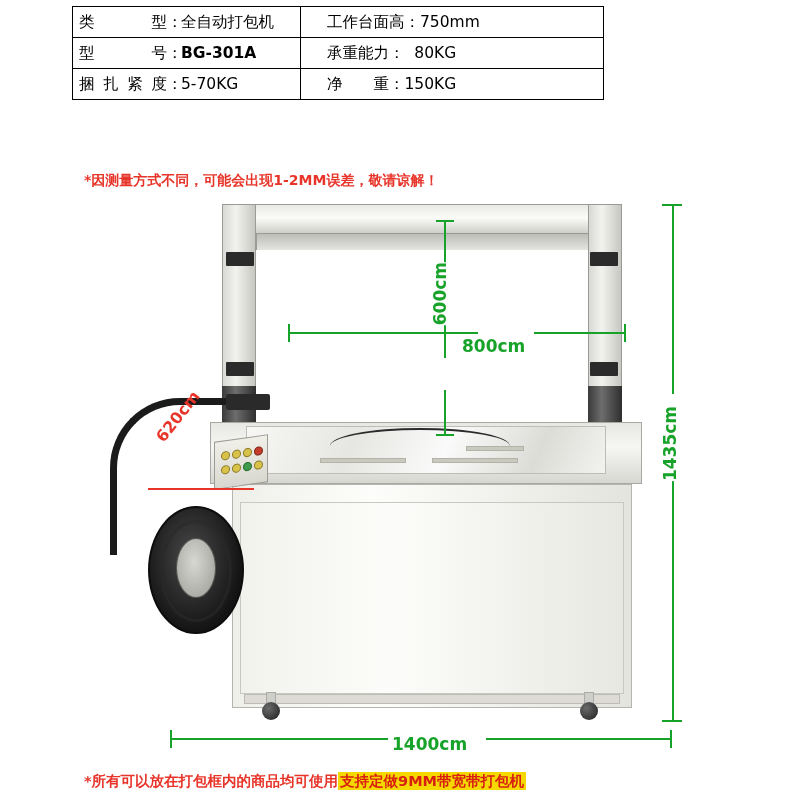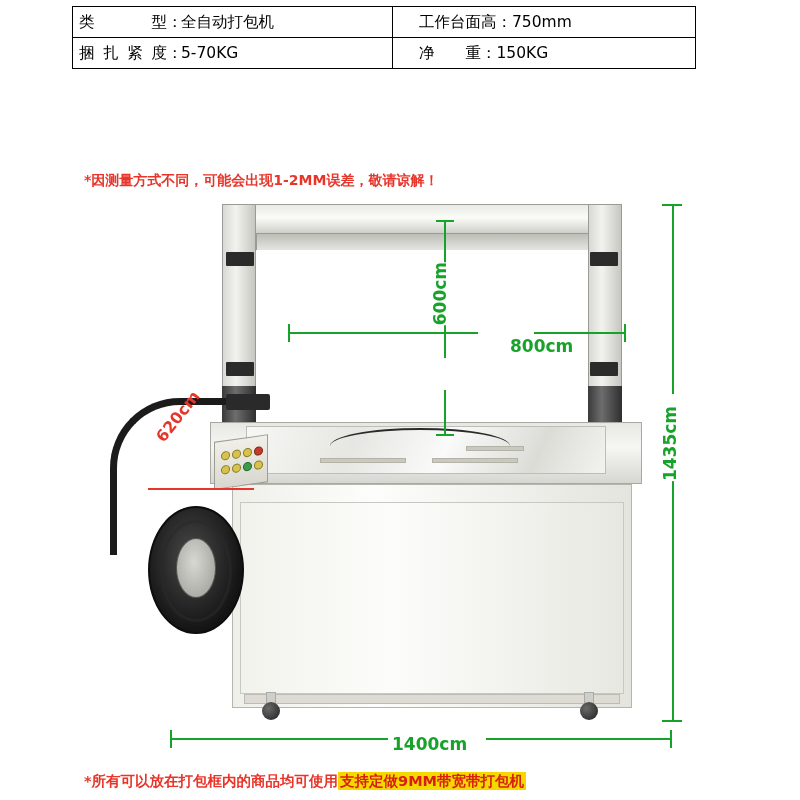--- a/index.html
+++ b/index.html
@@ -13,21 +13,21 @@
     font-family: "DejaVu Sans", "Liberation Sans", sans-serif;
     position: relative;
     overflow: hidden;
   }
 
   
   .spec-table {
     position: absolute;
     left: 72px;
     top: 6px;
-    width: 624px;
+    width: 532px;
     border-collapse: collapse;
     table-layout: fixed;
   }
   .spec-table td {
     border: 1px solid #000;
     height: 30px;
     font-size: 15.5px;
     color: #000;
     padding: 0 6px;
     vertical-align: middle;
@@ -247,20 +247,28 @@
 <body>
 
 <table class="spec-table">
   <tbody>
     <tr>
       <td class="label">类型</td>
       <td class="colon">：</td>
       <td class="value">全自动打包机</td>
       <td class="right-cell">
         <span>工作台面高</span><span>：</span><span>750mm</span>
+      </td>
+    </tr>
+    <tr>
+      <td class="label">型号</td>
+      <td class="colon">：</td>
+      <td class="value bold-val">BG-301A</td>
+      <td class="right-cell">
+        <span class="r-sp">承重能力</span><span>：</span>&nbsp;&nbsp;<span>80KG</span>
       </td>
     </tr>
     <tr>
       <td class="label">捆扎紧度</td>
       <td class="colon">：</td>
       <td class="value">5-70KG</td>
       <td class="right-cell">
         <span class="r-sp">净重</span><span>：</span><span>150KG</span>
       </td>
     </tr>
@@ -318,21 +326,21 @@
   <div class="g-line g-v" style="left:444px; top:30px; height:138px;"></div>
   <div class="g-line g-v" style="left:444px; top:200px; height:46px;"></div>
   <div class="g-line g-h" style="left:436px; top:30px; width:18px;"></div>
   <div class="g-line g-h" style="left:436px; top:244px; width:18px;"></div>
   <div class="g-label vert" style="left:428px; top:72px;">600cm</div>
 
   <div class="g-line g-h" style="left:288px; top:142px; width:190px;"></div>
   <div class="g-line g-h" style="left:534px; top:142px; width:92px;"></div>
   <div class="g-line g-v" style="left:288px; top:134px; height:18px;"></div>
   <div class="g-line g-v" style="left:624px; top:134px; height:18px;"></div>
-  <div class="g-label" style="left:508px; top:146px;">800cm</div>
+  <div class="g-label" style="left:460px; top:146px;">800cm</div>
 
   <div class="g-line g-v" style="left:672px; top:14px; height:190px;"></div>
   <div class="g-line g-v" style="left:672px; top:290px; height:242px;"></div>
   <div class="g-line g-h" style="left:662px; top:14px; width:20px;"></div>
   <div class="g-line g-h" style="left:662px; top:530px; width:20px;"></div>
   <div class="g-label vert" style="left:658px; top:216px;">1435cm</div>
 
   <div class="g-line g-h" style="left:170px; top:548px; width:218px;"></div>
   <div class="g-line g-h" style="left:486px; top:548px; width:186px;"></div>
   <div class="g-line g-v" style="left:170px; top:540px; height:18px;"></div>

